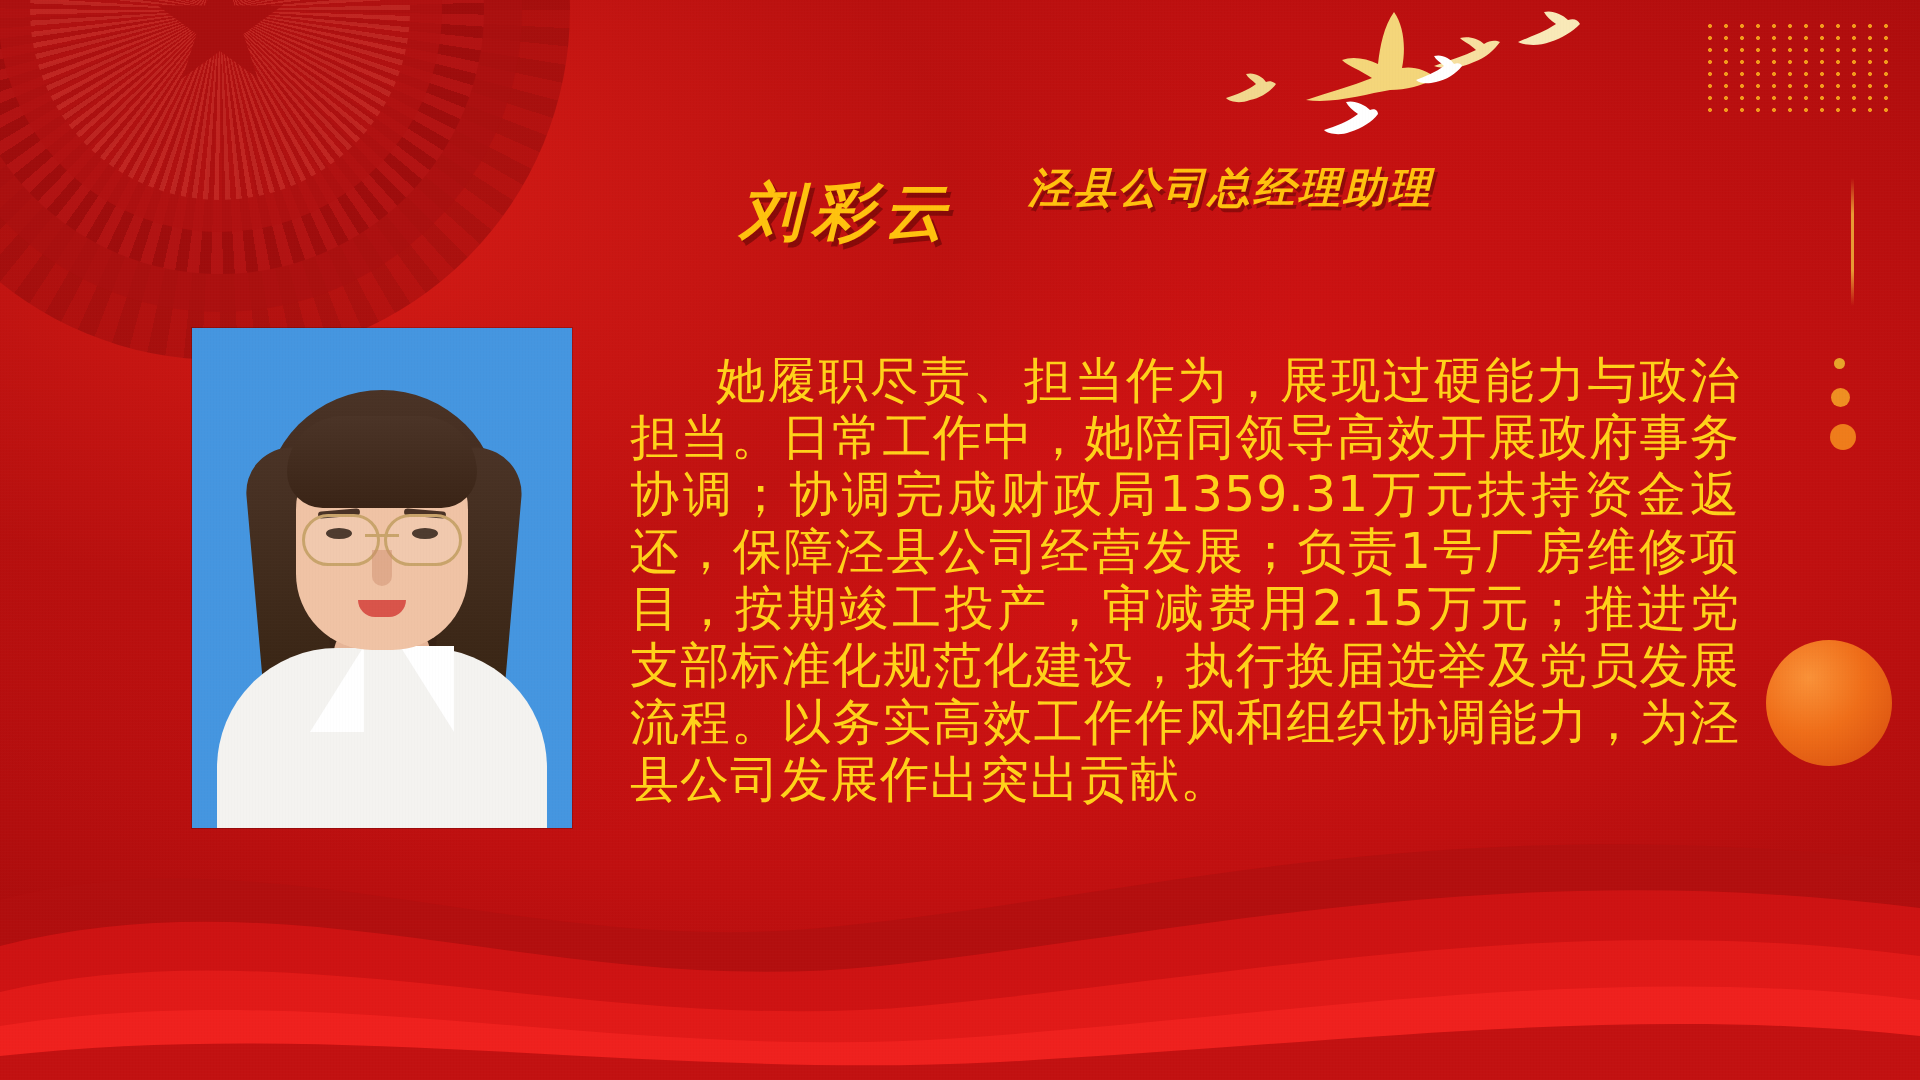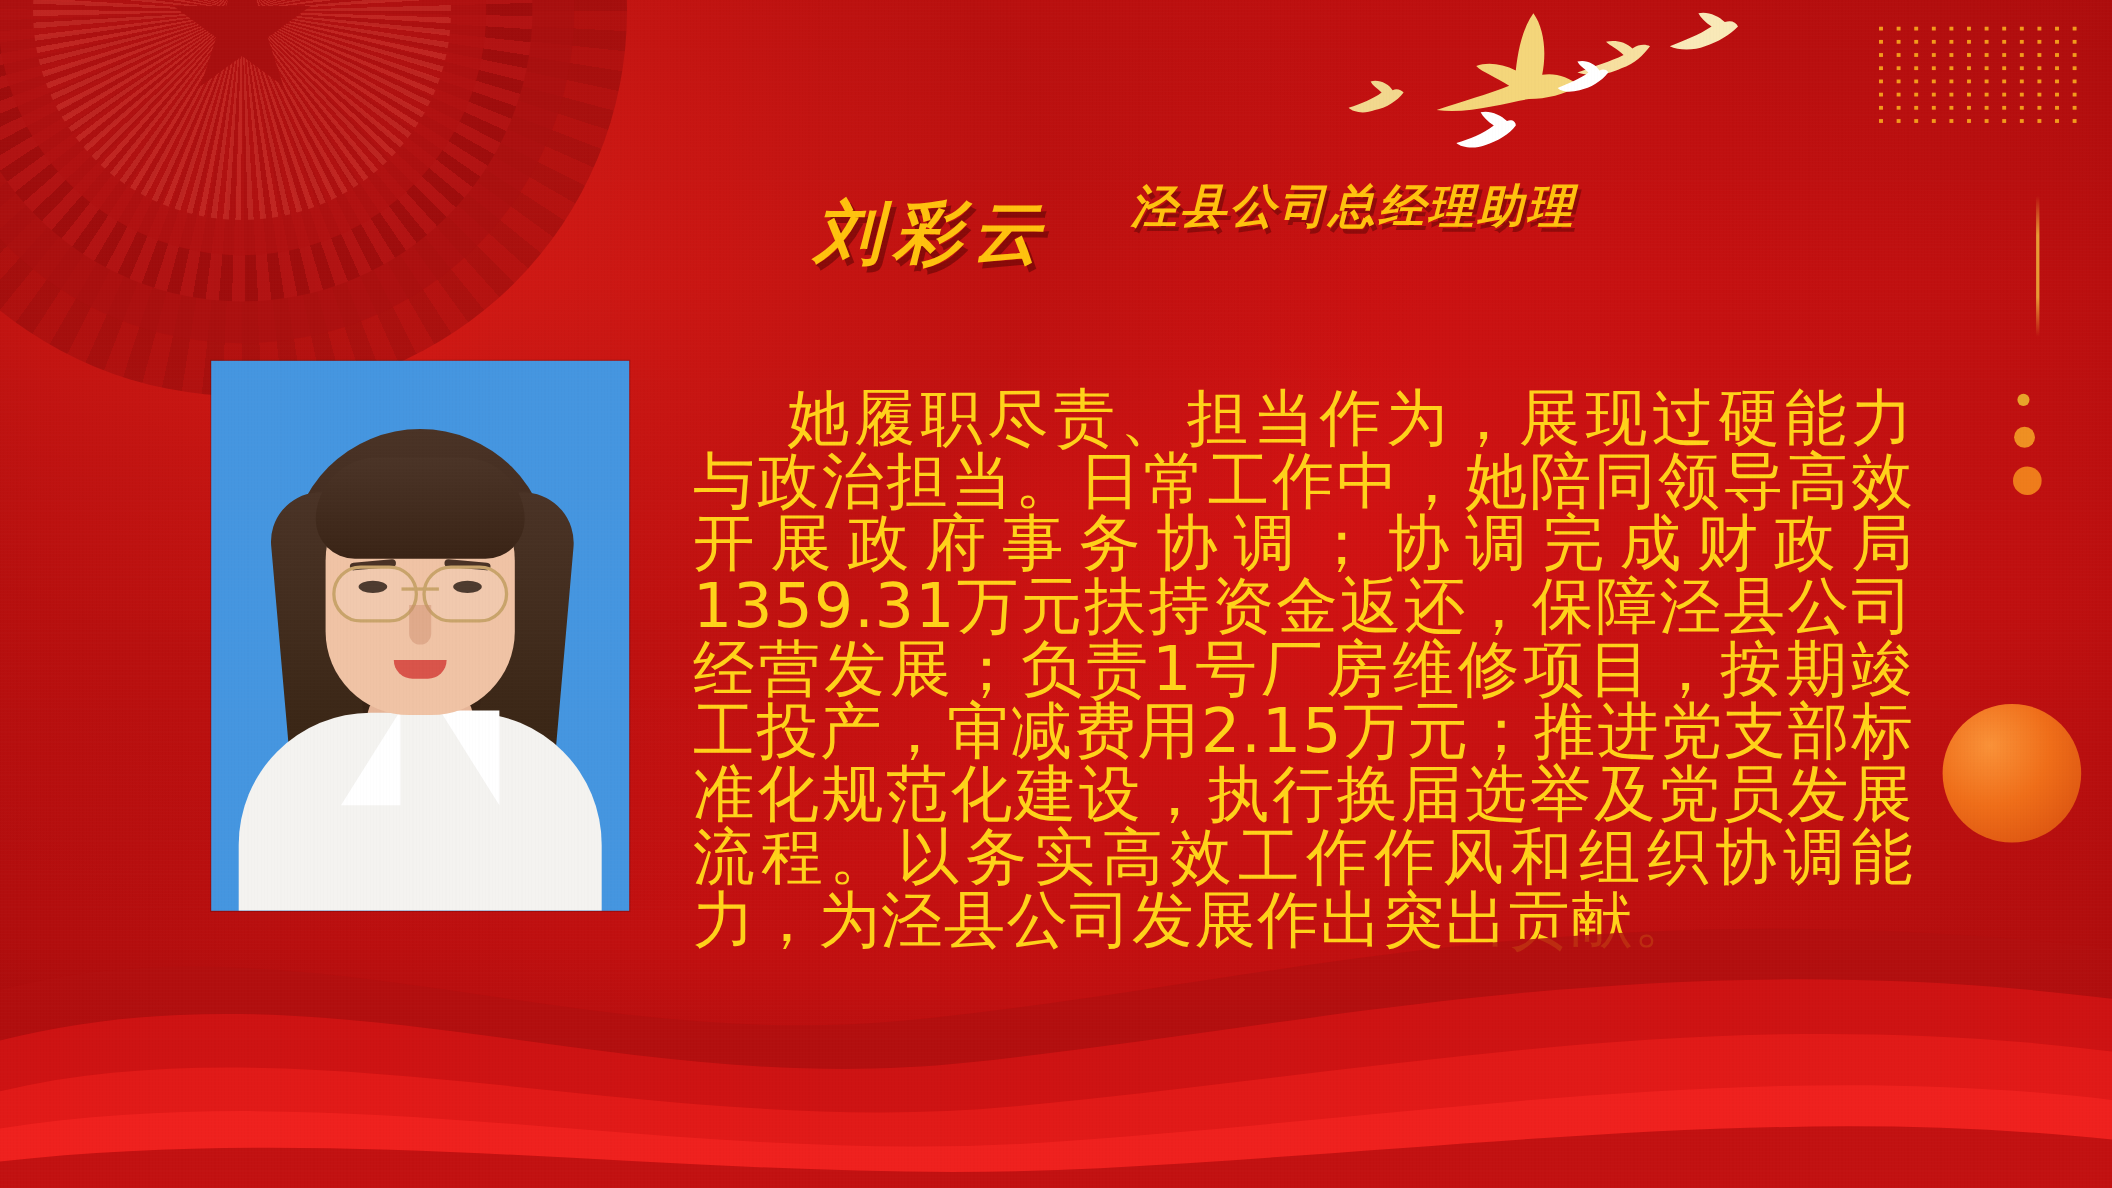--- a/index.html
+++ b/index.html
@@ -163,21 +163,21 @@
     width:48px;height:17px;background:#d9544a;border-radius:0 0 26px 26px;
   }
 
   
   .body-wrap{
     position:absolute;left:630px;top:352px;width:1110px;
   }
   .body-text{
     color:#ffd21a;
     font-family:"DejaVu Sans","Liberation Sans",sans-serif;
-    font-size:56px;line-height:57px;letter-spacing:1px;
+    font-size:49px;line-height:57px;letter-spacing:1px;
     text-indent:86px;text-align:justify;
     margin:0;
   }
 
   
   .waves{position:absolute;left:0;bottom:0;width:1920px;height:330px;}
   .waves svg{display:block;width:1920px;height:330px;}
 </style>
 </head>
 <body>

